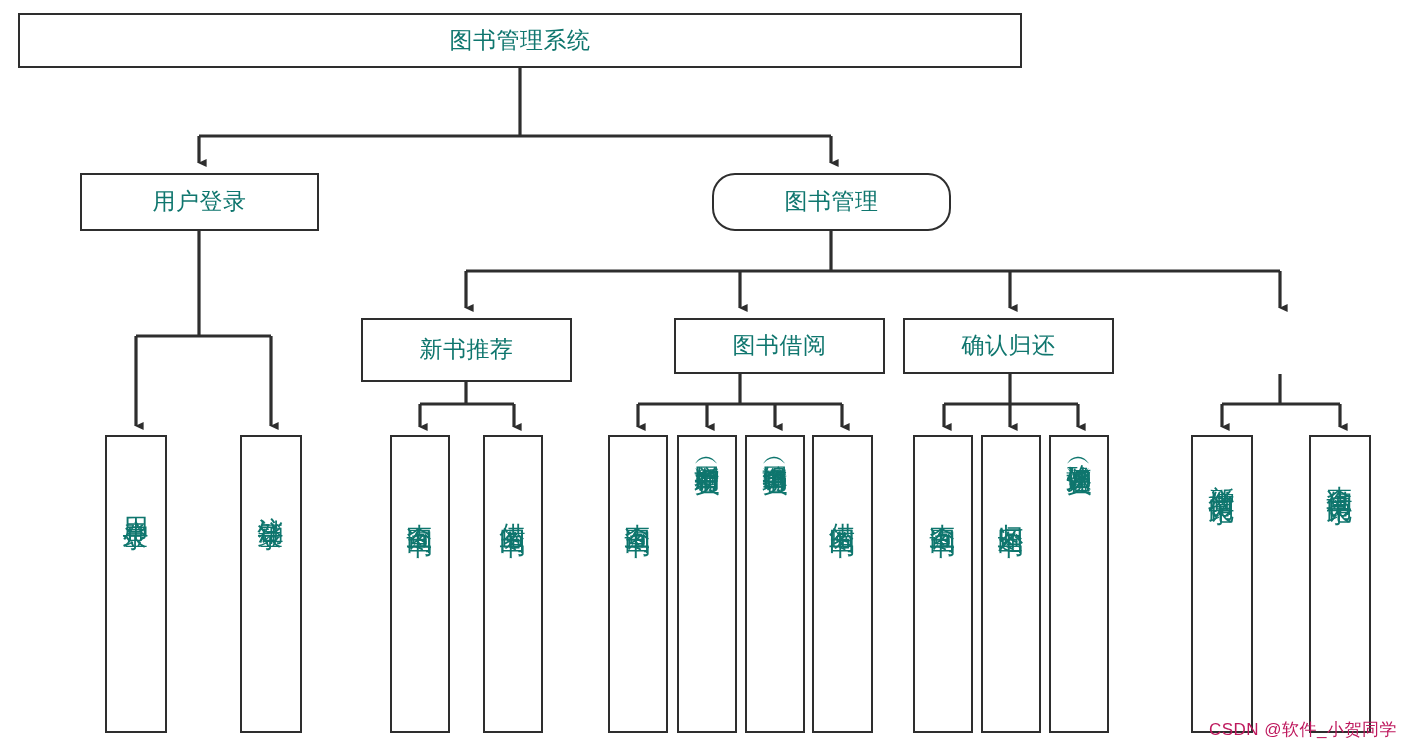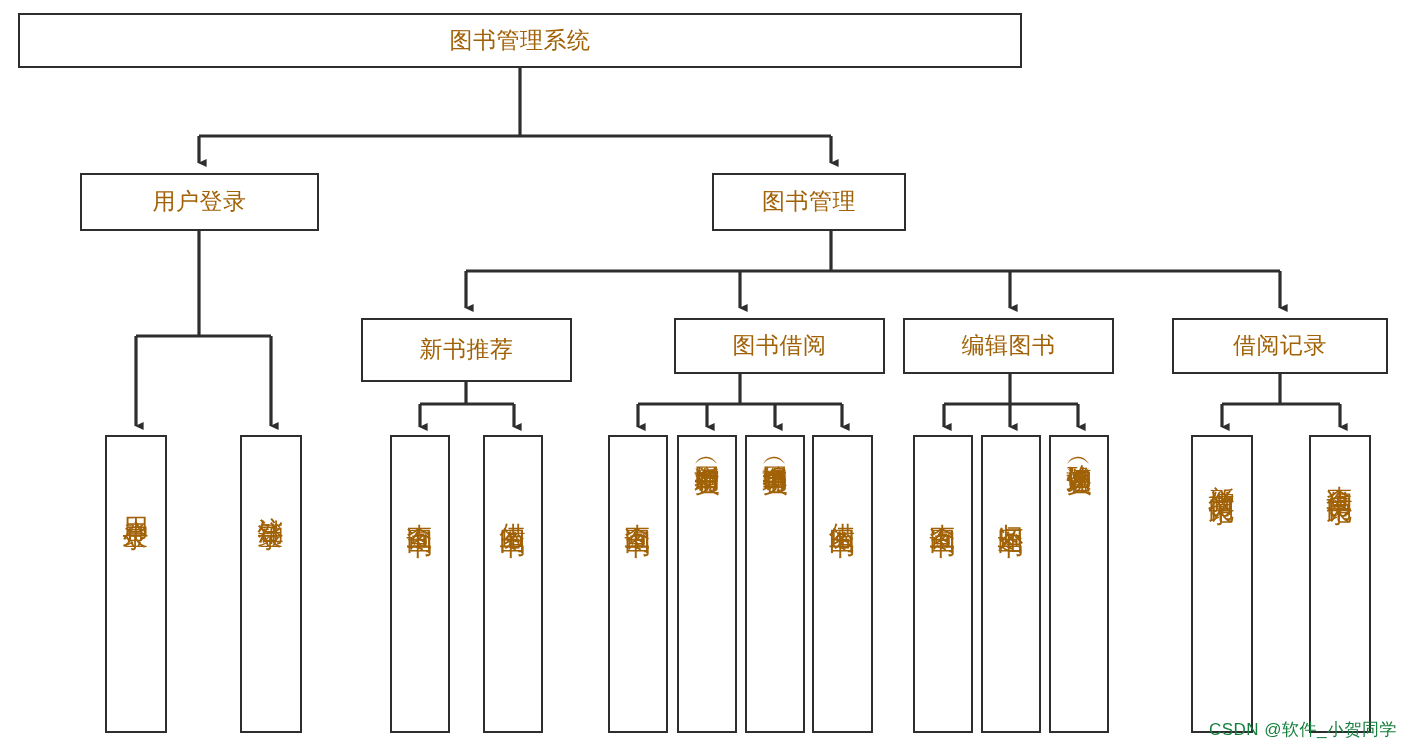--- a/index.html
+++ b/index.html
@@ -34,21 +34,21 @@
     display: flex;
     align-items: center;
     justify-content: center;
     overflow: hidden;
   }
   .node-label {
     display: block;
     text-align: center;
     line-height: 1.18;
     white-space: nowrap;
-    color: #a16207;
+    color: #0f766e;
   }
   .node.horiz .node-label {
     font-size: 23px;
     letter-spacing: 0.5px;
   }
   .node.vert {
     align-items: flex-start;
     justify-content: center;
   }
   .node.vert .node-label {
@@ -60,21 +60,21 @@
   }
   .node.vert.fit .node-label {
     font-size: 25px;
     letter-spacing: 1px;
   }
   .watermark {
     position: absolute;
     right: 8px;
     bottom: 6px;
     font-size: 17px;
-    color: #15803d;
+    color: #be185d;
     white-space: nowrap;
     letter-spacing: 0.5px;
   }
 </style>
 </head>
 <body>
 
 <div id="canvas">
 
   <svg class="wires" viewBox="0 0 1405 747">
@@ -129,39 +129,36 @@
   </svg>
 
   <div class="node horiz" style="left:18px; top:13px; width:1004px; height:55px;">
     <span class="node-label">图书管理系统</span>
   </div>
 
   <div class="node horiz" style="left:80px; top:173px; width:239px; height:58px;">
     <span class="node-label">用户登录</span>
   </div>
 
-  <div class="node horiz" style="left:712px; top:173px; width:194px; height:58px;">
+  <div class="node horiz" style="left:712px; top:173px; width:239px; height:58px;border-radius:23px;">
     <span class="node-label">图书管理</span>
   </div>
 
   <div class="node horiz" style="left:361px; top:318px; width:211px; height:64px;">
     <span class="node-label">新书推荐</span>
   </div>
 
   <div class="node horiz" style="left:634px; top:318px; width:211px; height:56px;margin-left:40px;">
     <span class="node-label">图书借阅</span>
   </div>
 
   <div class="node horiz" style="left:903px; top:318px; width:211px; height:56px;">
-    <span class="node-label">编辑图书</span>
-  </div>
-
-  <div class="node horiz" style="left:1172px; top:318px; width:216px; height:56px;">
-    <span class="node-label">借阅记录</span>
-  </div>
+    <span class="node-label">确认归还</span>
+  </div>
+
 
   <div class="node vert" style="left:105px; top:435px; width:62px; height:298px; padding-top:59px;">
     <span class="node-label">用户登录</span>
   </div>
 
   <div class="node vert" style="left:240px; top:435px; width:62px; height:298px; padding-top:59px;">
     <span class="node-label">注销登录</span>
   </div>
 
   <div class="node vert" style="left:390px; top:435px; width:60px; height:298px; padding-top:66px;">

